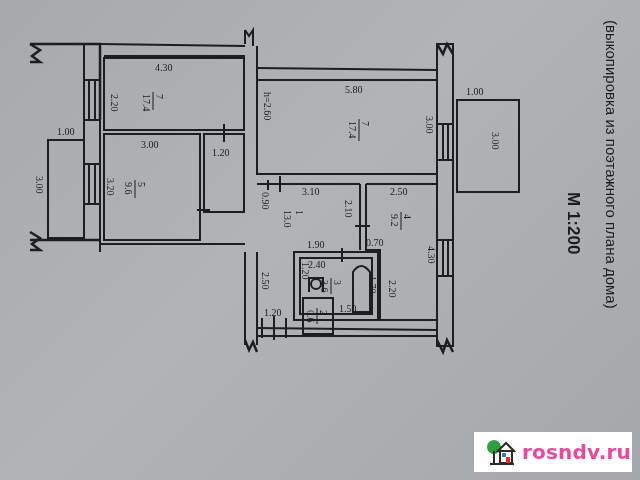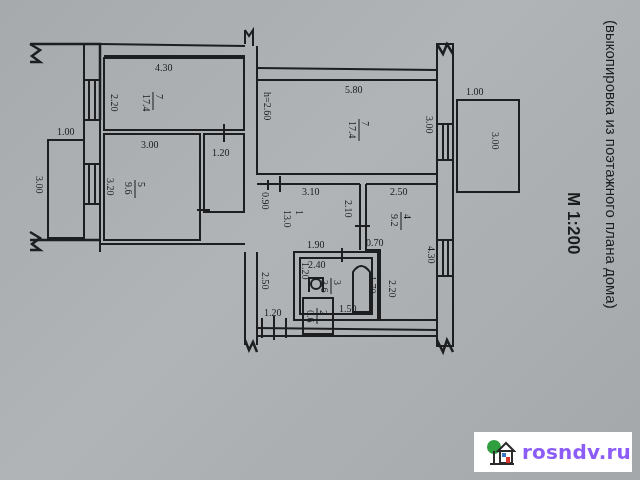--- a/index.html
+++ b/index.html
@@ -6,21 +6,21 @@
   body{width:640px;height:480px;overflow:hidden;background:#a9adb0;font-family:"Liberation Sans",sans-serif;}
   #stage{position:relative;width:640px;height:480px;background:linear-gradient(135deg,#a6aaad 0%,#b0b4b6 45%,#a4a8ab 100%);}
   svg{position:absolute;left:0;top:0;}
   .wall{stroke:#1c1e20;fill:none;stroke-width:2;}
   .wall-thick{stroke:#1c1e20;fill:none;stroke-width:2.5;}
   .dim{font-family:"Liberation Serif",serif;font-size:10px;fill:#1a1c1e;}
   .room{font-family:"Liberation Serif",serif;font-size:10px;fill:#1a1c1e;}
   .title-text{font-family:"Liberation Sans",sans-serif;font-size:15px;fill:#1a1c1e;}
   .scale-text{font-family:"Liberation Sans",sans-serif;font-size:17px;font-weight:bold;fill:#1a1c1e;}
   #logo{position:absolute;left:474px;top:432px;width:158px;height:40px;background:#ffffff;display:flex;align-items:center;padding-left:12px;box-sizing:border-box;}
-  #logo .logo-text{font-family:"DejaVu Sans",sans-serif;font-weight:bold;font-size:20px;color:#8b5cf6;margin-left:6px;letter-spacing:0.2px;}
+  #logo .logo-text{font-family:"DejaVu Sans",sans-serif;font-weight:bold;font-size:20px;color:#ec4899;margin-left:6px;letter-spacing:0.2px;}
 </style>
 </head>
 <body>
 
 <div id="stage">
 <svg width="640" height="480" viewBox="0 0 640 480">
 
   <g>
 
     <polyline class="wall-thick" points="30,44 100,44 100,120"></polyline>

